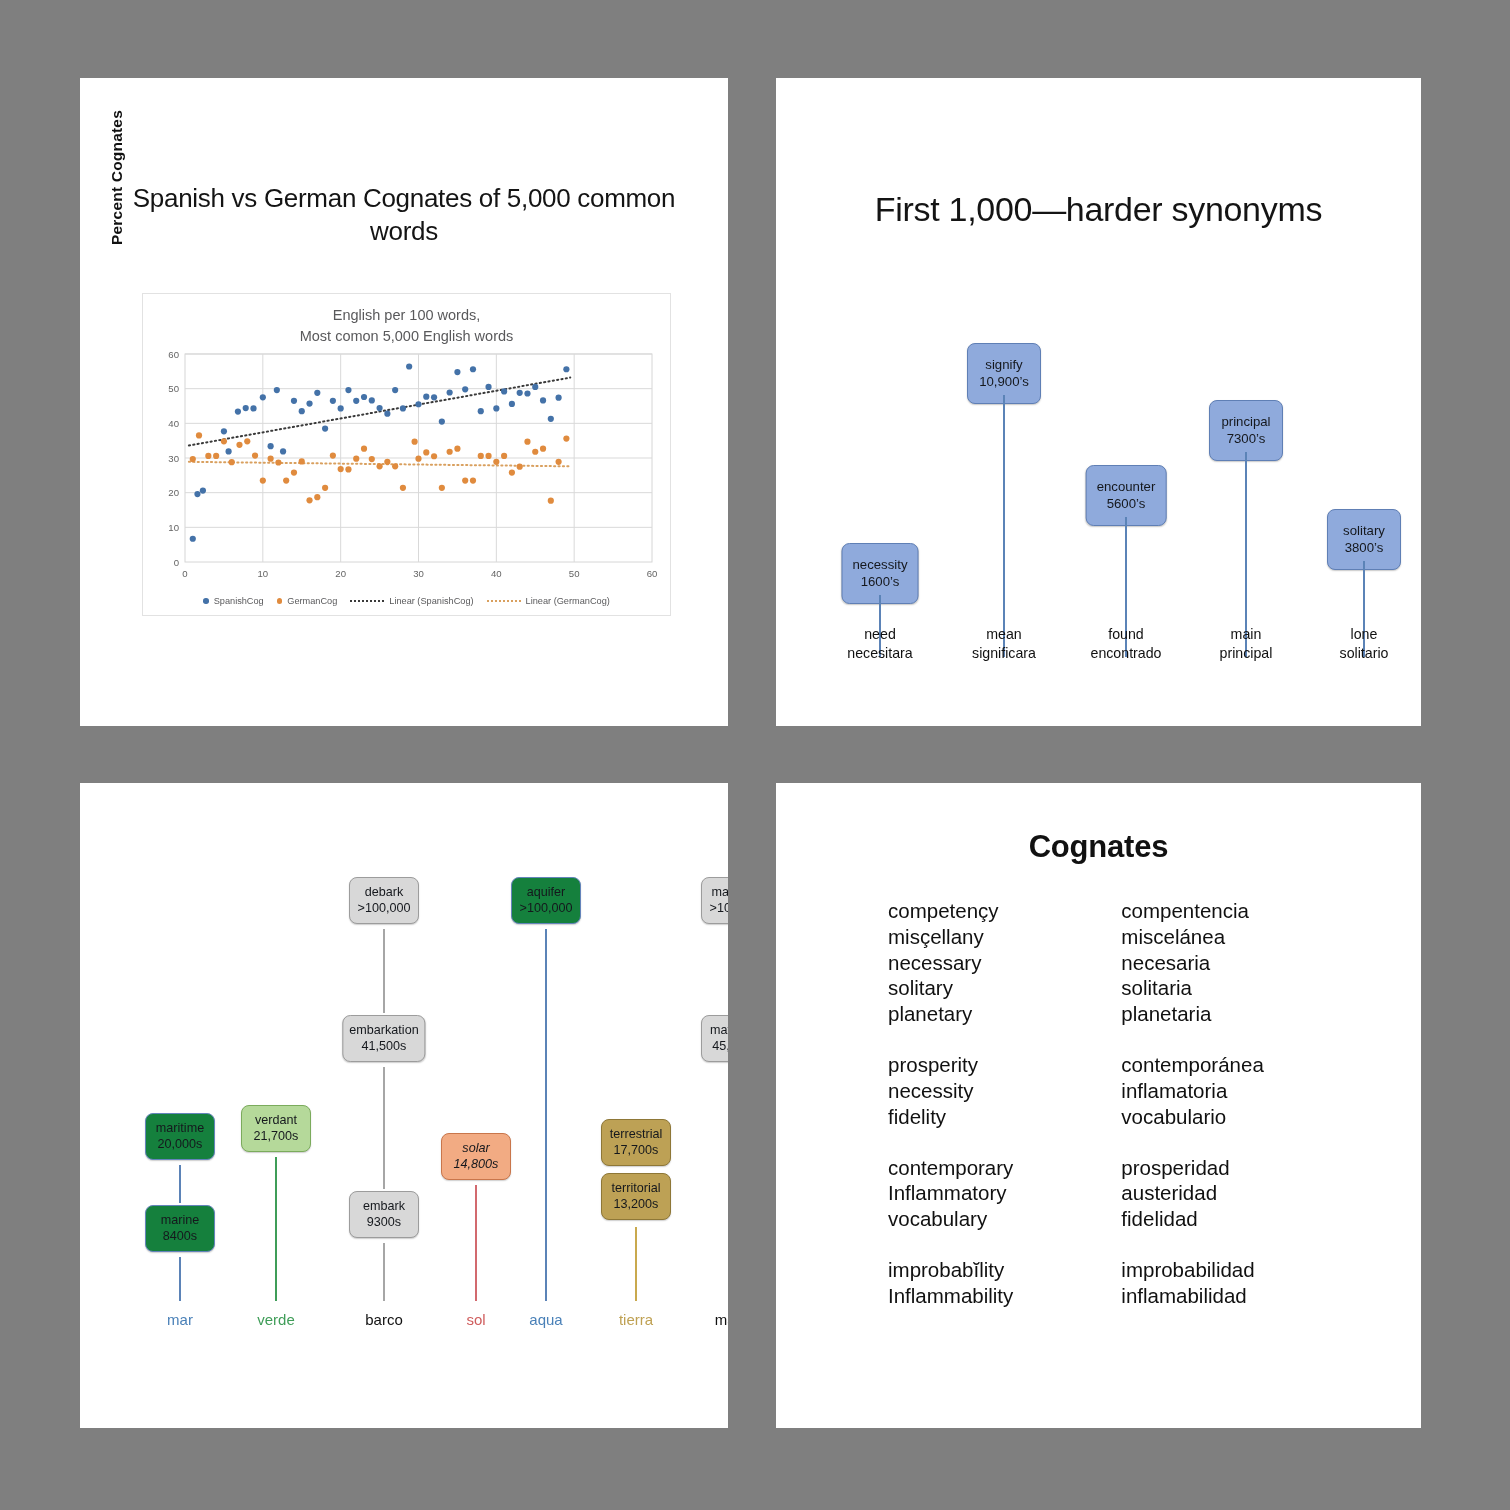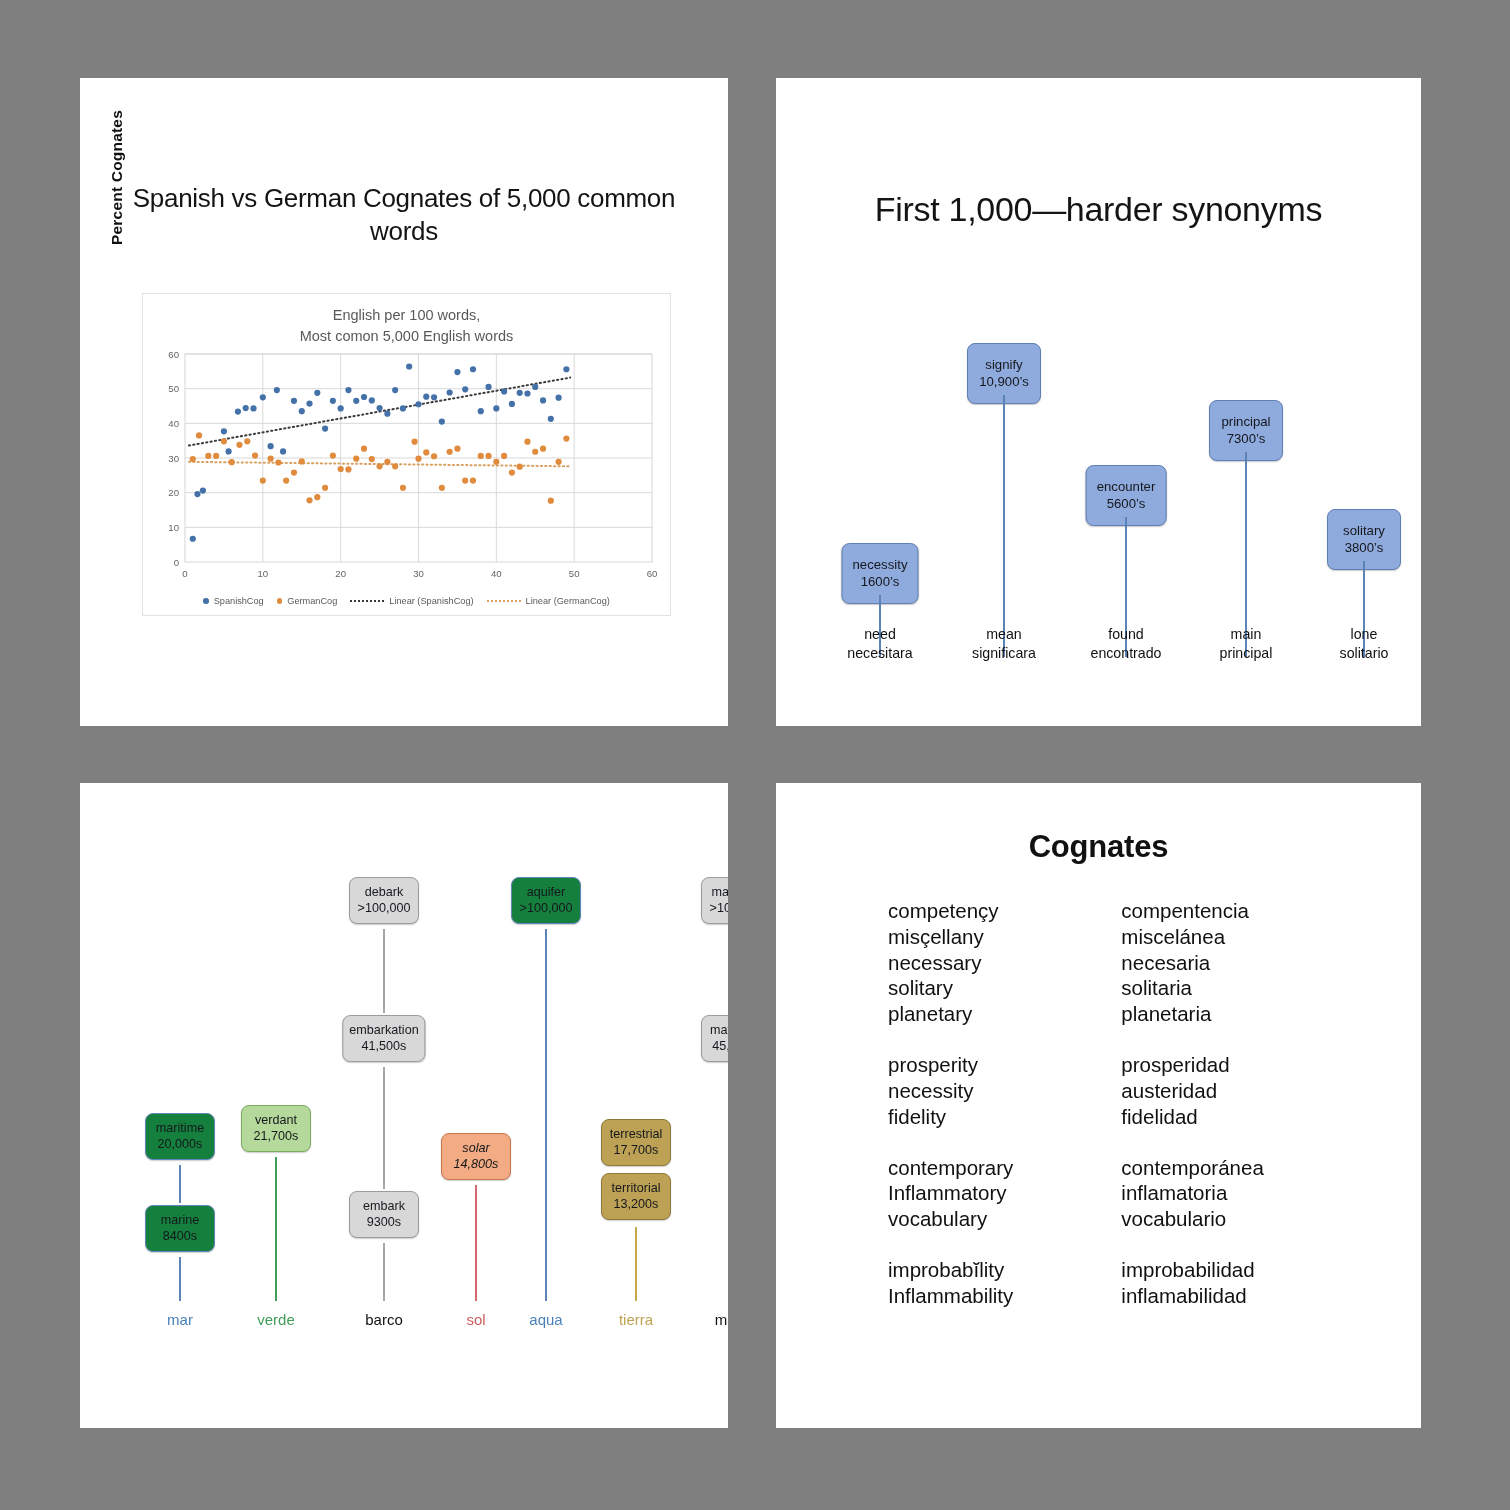--- a/index.html
+++ b/index.html
@@ -477,30 +477,30 @@
         </div>
         <div class="cog-col">
           <div class="cog-group">
             <div class="cog-word">compentencia</div>
             <div class="cog-word">miscelánea</div>
             <div class="cog-word">necesaria</div>
             <div class="cog-word">solitaria</div>
             <div class="cog-word">planetaria</div>
           </div>
           <div class="cog-group">
+            <div class="cog-word">contemporánea</div>
+            <div class="cog-word">inflamatoria</div>
+            <div class="cog-word">vocabulario</div>
+          </div>
+          <div class="cog-group">
             <div class="cog-word">prosperidad</div>
             <div class="cog-word">austeridad</div>
             <div class="cog-word">fidelidad</div>
           </div>
           <div class="cog-group">
-            <div class="cog-word">contemporánea</div>
-            <div class="cog-word">inflamatoria</div>
-            <div class="cog-word">vocabulario</div>
-          </div>
-          <div class="cog-group">
             <div class="cog-word">improbabilidad</div>
             <div class="cog-word">inflamabilidad</div>
           </div>
         </div>
       </div>
   </div>
 
 </div>
 
 </body></html>

